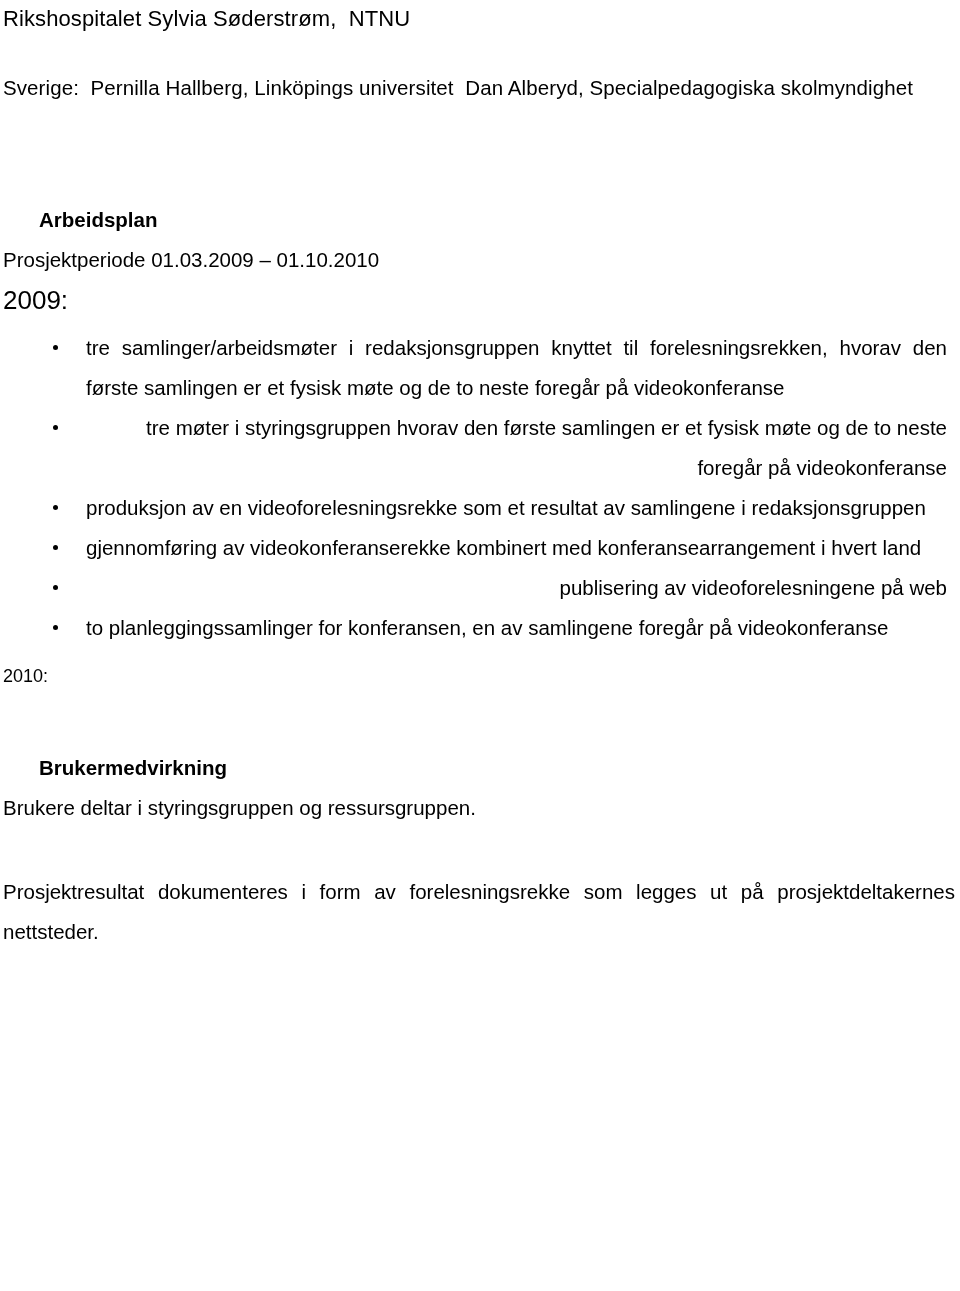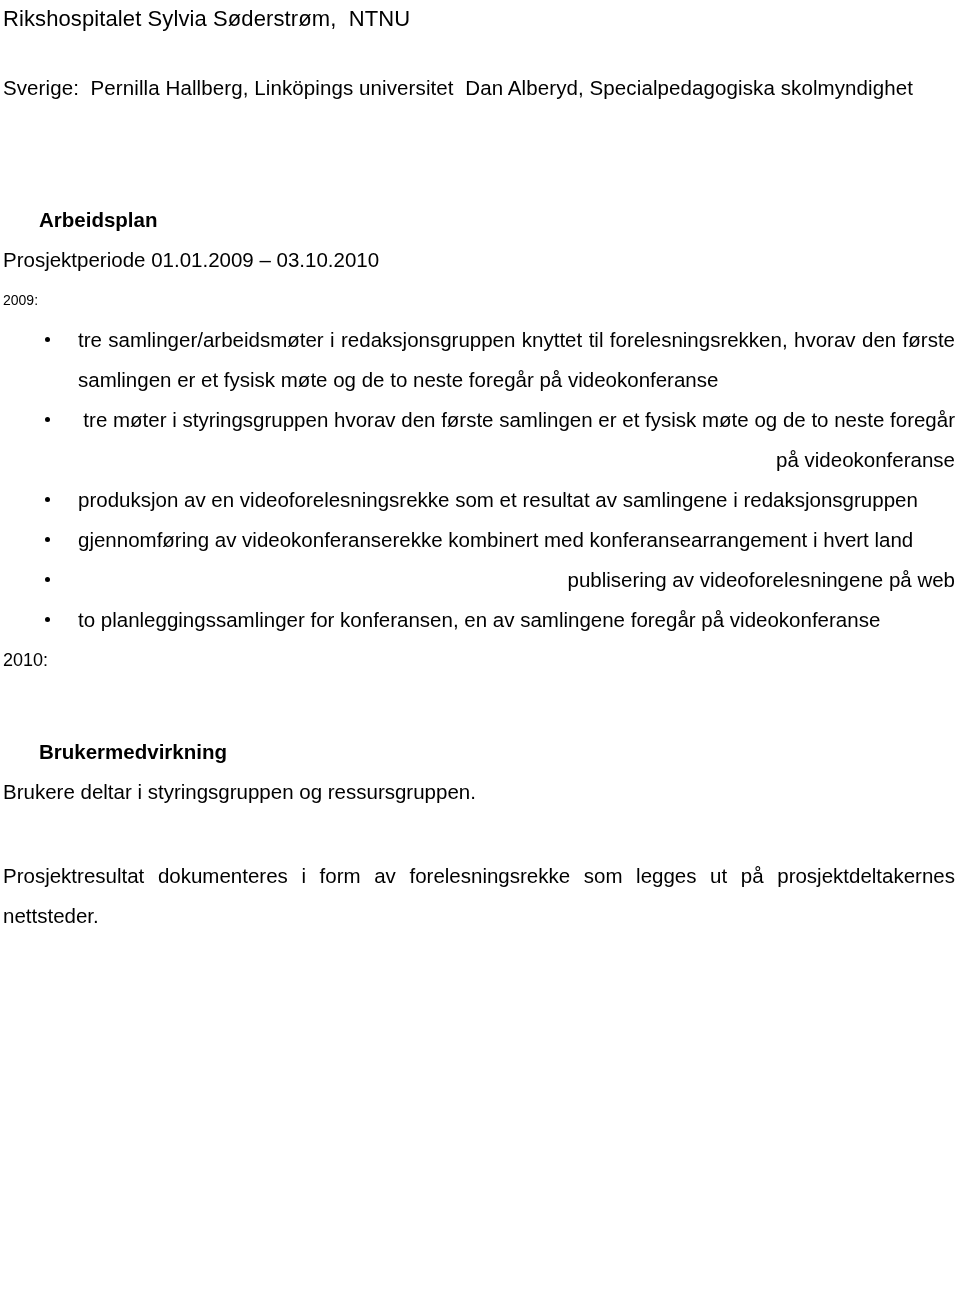--- a/index.html
+++ b/index.html
@@ -44,33 +44,33 @@
   .para {
     font-size: 20.5px;
     line-height: 40px;
     margin: 0;
   }
   .para.justify {
     text-align: justify;
     text-align-last: left;
   }
   .year-label {
-    font-size: 14px;
+    font-size: 26px;
     line-height: 40px;
   }
 
   .spacer-sm { height: 30px; }
   .spacer-md { height: 52px; }
   .spacer-lg { height: 92px; }
   .spacer-xl { height: 44px; }
 
   
   ul.bullets {
     list-style: none;
-    margin: 0;
+    margin: 8px;
     padding: 0;
   }
   ul.bullets > li {
     position: relative;
     padding-left: 75px;
     font-size: 20.5px;
     line-height: 40px;
   }
   ul.bullets > li .bullet-dot {
     position: absolute;
@@ -104,21 +104,21 @@
   <div class="line big">Rikshospitalet Sylvia Søderstrøm,  NTNU</div>
 
   <div class="spacer-sm"></div>
 
   <div class="line">Sverige:  Pernilla Hallberg, Linköpings universitet  Dan Alberyd, Specialpedagogiska skolmyndighet</div>
 
   <div class="spacer-lg"></div>
 
   <div class="heading">Arbeidsplan</div>
 
-  <div class="para">Prosjektperiode 01.01.2009  – 03.10.2010</div>
+  <div class="para">Prosjektperiode 01.03.2009  – 01.10.2010</div>
 
   <div class="year-label">2009:</div>
 
   <ul class="bullets">
     <li class="justify">
       <span class="bullet-dot"></span>
       <span class="bullet-text">tre samlinger/arbeidsmøter i redaksjonsgruppen knyttet til forelesningsrekken, hvorav den første samlingen er et fysisk møte og de to neste foregår på videokonferanse</span>
     </li>
     <li>
       <span class="bullet-dot"></span>

